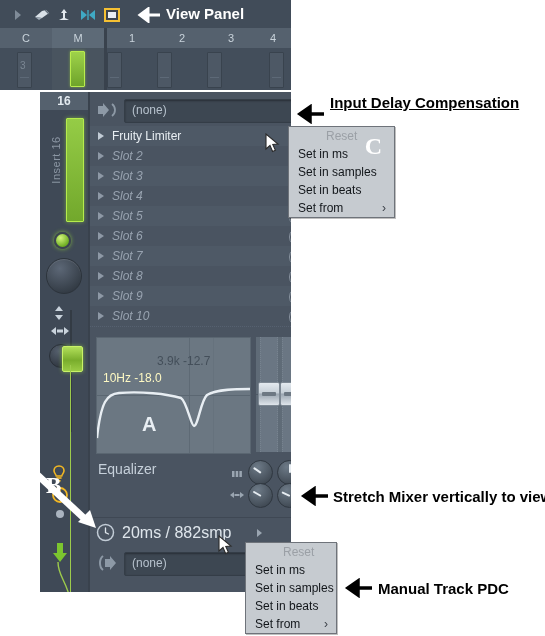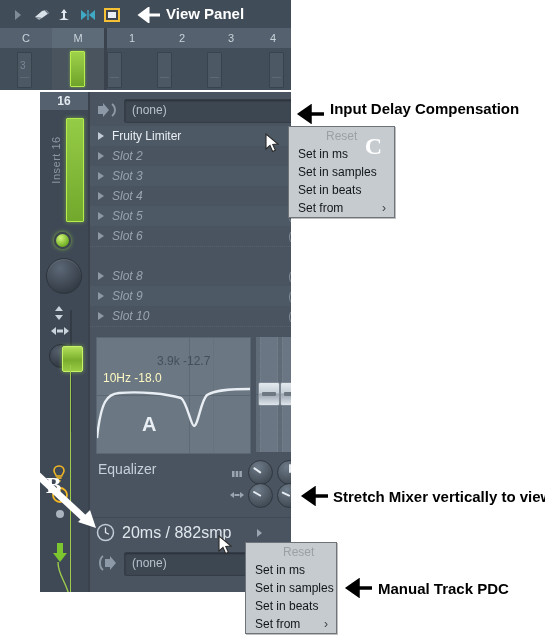--- a/index.html
+++ b/index.html
@@ -679,20 +679,26 @@
           </div>
         <div class="slot odd inactive" style="top:80px;">
             <div class="tri"></div>
             <div class="name">Slot 5</div>
             <div class="knob"></div>
             <div class="dot"></div>
           </div>
         <div class="slot even inactive" style="top:100px;">
             <div class="tri"></div>
             <div class="name">Slot 6</div>
+            <div class="knob"></div>
+            <div class="dot"></div>
+          </div>
+        <div class="slot odd inactive" style="top:120px;">
+            <div class="tri"></div>
+            <div class="name">Slot 7</div>
             <div class="knob"></div>
             <div class="dot"></div>
           </div>
         <div class="slot even inactive" style="top:140px;">
             <div class="tri"></div>
             <div class="name">Slot 8</div>
             <div class="knob"></div>
             <div class="dot"></div>
           </div>
         <div class="slot odd inactive" style="top:160px;">
@@ -827,21 +833,21 @@
   </div>
   <div class="cursor" style="left:218px; top:535px;">
     <svg width="16" height="22" viewBox="0 0 16 22">
       <path d="M1 1 L1 16 L5 12.5 L7.6 18.5 L10.4 17.2 L7.8 11.4 L13 11 Z" fill="#ffffff" stroke="#2b2b2b" stroke-width="1.1"></path>
     </svg>
   </div>
 
   <svg class="arrow-svg" style="left:284px; top:104px;" width="42" height="20">
     <path d="M40 10 L16 10 M16 10 L26 3 L26 17 Z" stroke="#000000" stroke-width="3.5" fill="#000000"></path>
   </svg>
-  <div class="anno" style="left:330px; top:100px;">Input Delay Compensation</div>
+  <div class="anno" style="left:330px; top:94px;text-decoration:underline;">Input Delay Compensation</div>
 
   <svg class="arrow-svg" style="left:288px; top:486px;" width="42" height="20">
     <path d="M40 10 L16 10 M16 10 L26 3 L26 17 Z" stroke="#000000" stroke-width="3.5" fill="#000000"></path>
   </svg>
   <div class="anno" style="left:333px; top:488px;">Stretch Mixer vertically to view</div>
 
   <svg class="arrow-svg" style="left:332px; top:578px;" width="42" height="20">
     <path d="M40 10 L16 10 M16 10 L26 3 L26 17 Z" stroke="#000000" stroke-width="3.5" fill="#000000"></path>
   </svg>
   <div class="anno" style="left:378px; top:580px;">Manual Track PDC</div>

